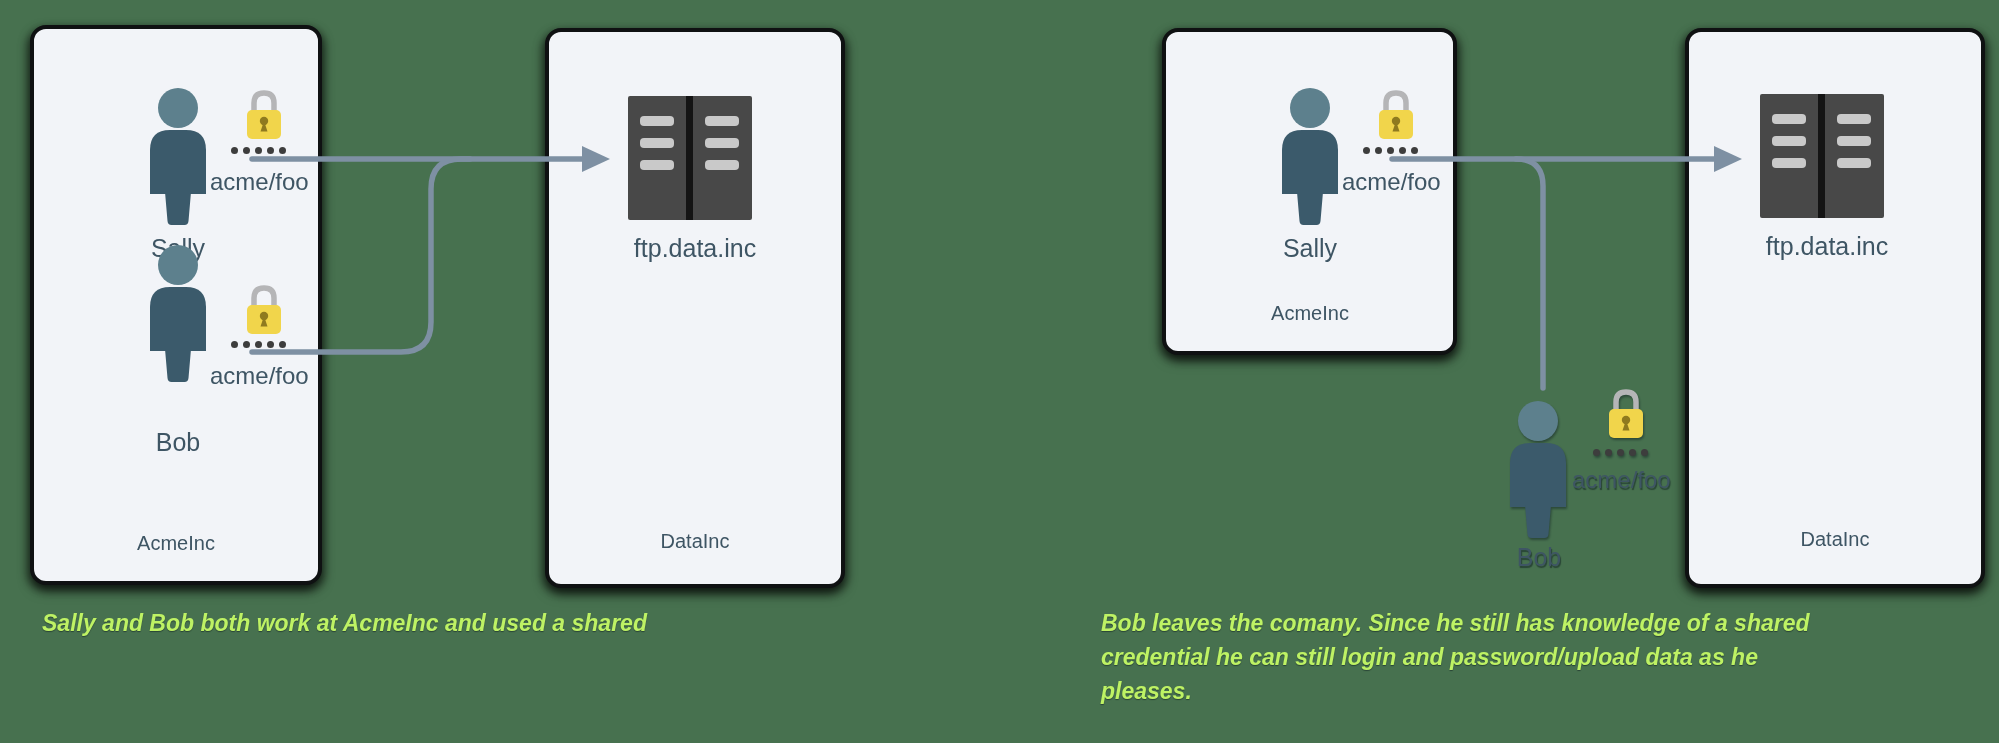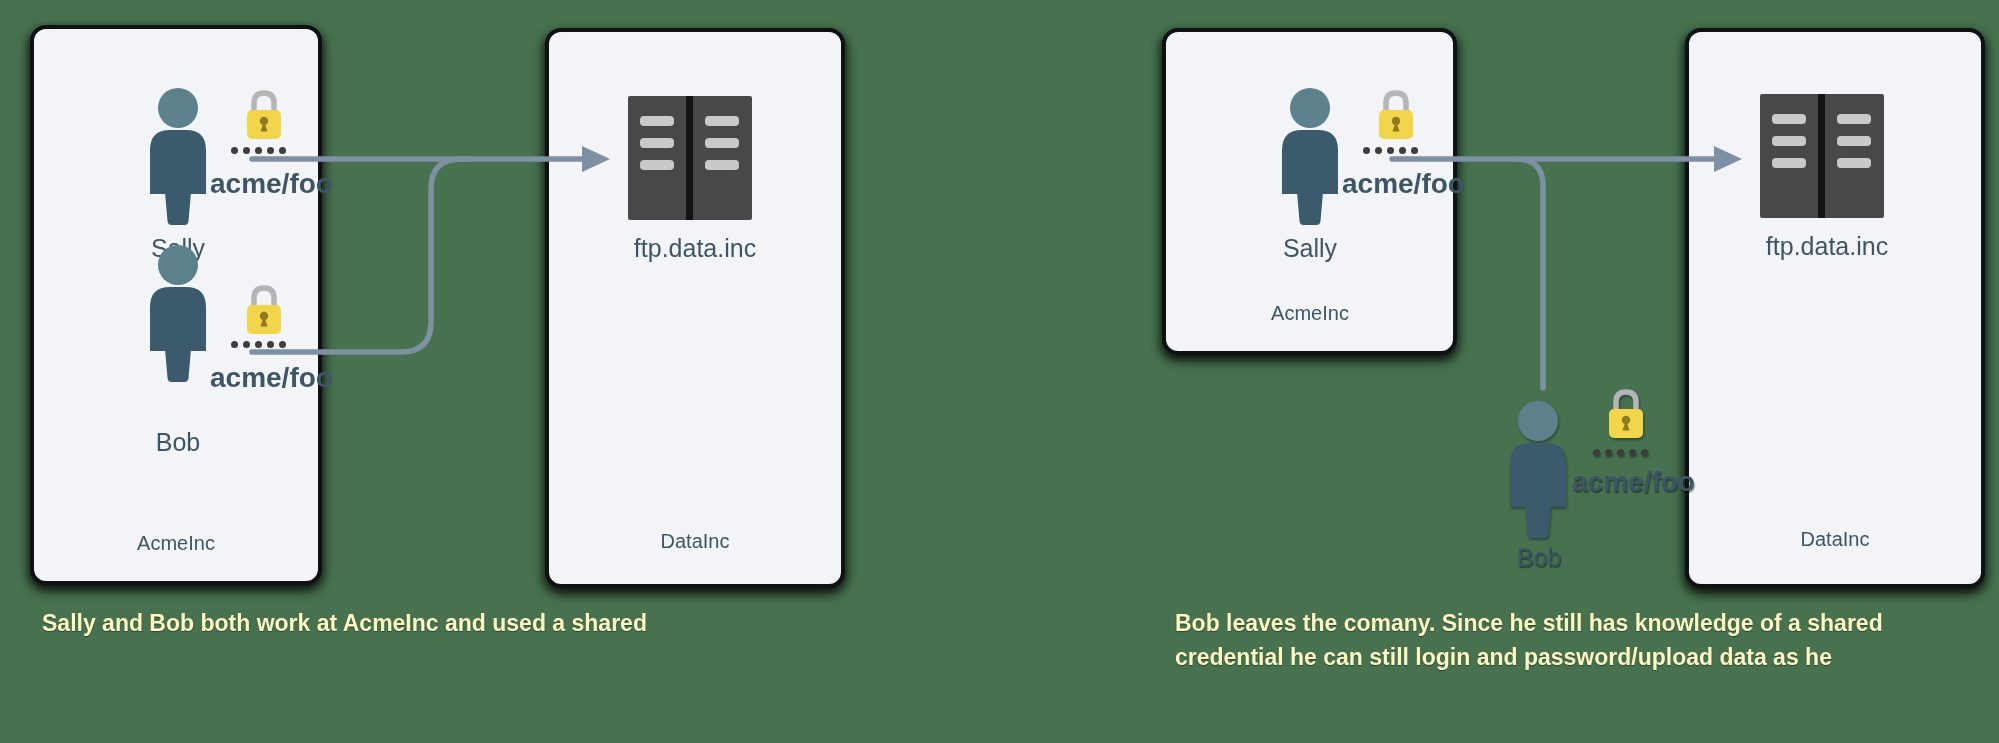--- a/index.html
+++ b/index.html
@@ -6,23 +6,23 @@
   .canvas{position:relative;width:1999px;height:743px;background:#47714F;overflow:hidden;
           font-family:"Liberation Sans",sans-serif;}
   .panel{position:absolute;background:#F2F4F8;border:4px solid #0F1112;border-radius:16px;
          box-shadow:0 6px 12px rgba(0,0,0,.55),-3px 4px 8px rgba(0,0,0,.35),3px 4px 8px rgba(0,0,0,.35);
          box-sizing:border-box;}
   .arrows{position:absolute;left:0;top:0;}
   .abs{position:absolute;}
   .label{position:absolute;color:#3E5564;font-weight:500;text-align:center;white-space:nowrap;}
   .name{font-size:25px;}
   .panel-label{font-size:20px;}
-  .cred{position:absolute;color:#3E5564;font-weight:700;font-size:28px;white-space:nowrap;}
-  .caption{position:absolute;color:#fef9c3;font-weight:700;font-size:23px;line-height:34px;
-           text-shadow:0 1px 1px rgba(5,15,25,.45);}
+  .cred{position:absolute;color:#3E5564;font-weight:400;font-size:24px;white-space:nowrap;}
+  .caption{position:absolute;color:#bef264;font-weight:700;font-size:23px;line-height:34px;
+           text-shadow:0 1px 1px rgba(5,15,25,.45);font-style:italic;}
   .dots{position:absolute;display:flex;gap:5px;}
   .dots span{width:7px;height:7px;border-radius:50%;background:#3D3D3D;display:block;}
   .on-green{filter:drop-shadow(1px 2px 1px rgba(5,15,25,.4));}
   .on-green-text{text-shadow:1px 2px 1px rgba(5,15,25,.45);}
 </style>
 </head>
 <body>
 
 <div class="canvas">
 
@@ -152,18 +152,19 @@
     <rect x="12" y="20" width="34" height="10" rx="4" fill="#C9C9C9"></rect>
     <rect x="12" y="42" width="34" height="10" rx="4" fill="#C9C9C9"></rect>
     <rect x="12" y="64" width="34" height="10" rx="4" fill="#C9C9C9"></rect>
     <rect x="77" y="20" width="34" height="10" rx="4" fill="#C9C9C9"></rect>
     <rect x="77" y="42" width="34" height="10" rx="4" fill="#C9C9C9"></rect>
     <rect x="77" y="64" width="34" height="10" rx="4" fill="#C9C9C9"></rect>
   </svg>
   <div class="label name" style="left:1697px;top:232px;width:260px">ftp.data.inc</div>
   <div class="label panel-label" style="left:1735px;top:528px;width:200px">DataInc</div>
 
-  <div class="caption" style="left:1175px;top:606px;width:760px">
+  <div class="caption" style="left:1101px;top:606px;width:760px">
     <div>Bob leaves the comany. Since he still has knowledge of a shared</div>
     <div>credential he can still login and password/upload data as he</div>
+    <div>pleases.</div>
   </div>
 
 </div>
 
 </body></html>

